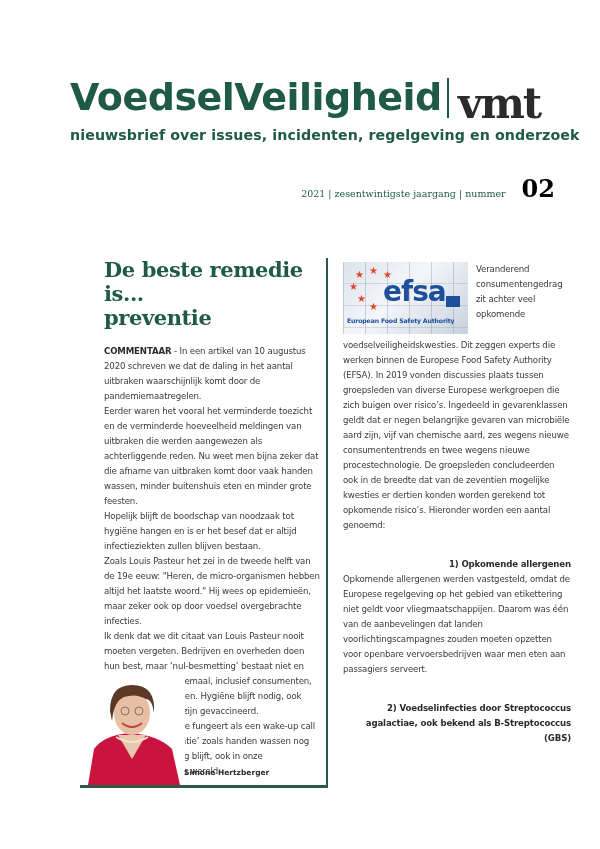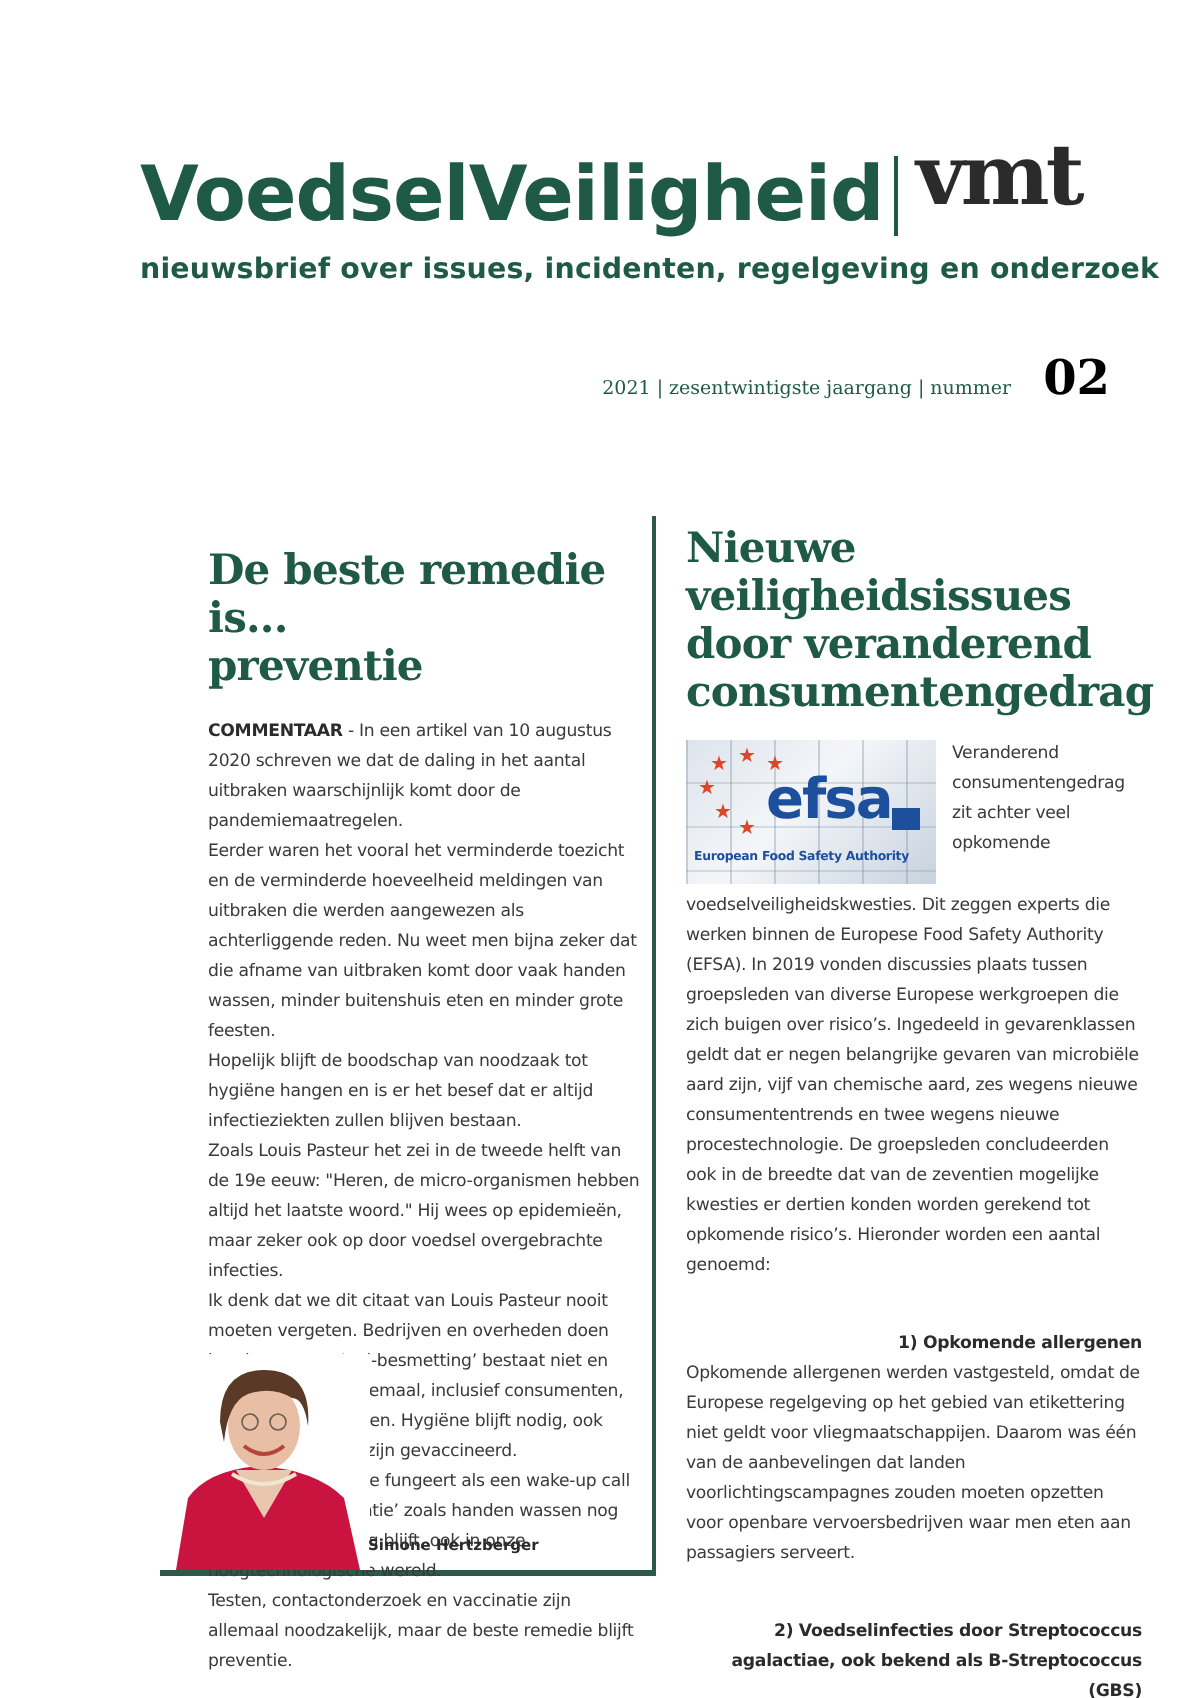--- a/index.html
+++ b/index.html
@@ -1,25 +1,25 @@
 <!DOCTYPE html>
 <html><head>
 <meta charset="utf-8">
 <style>
   html, body { margin:0; padding:0; background:#ffffff; }
   body { width:600px; height:849px; position:relative; overflow:hidden; font-family:"DejaVu Sans", sans-serif; color:#3a3a3a; }
   .masthead-title { position:absolute; left:70px; top:74px; font-family:"DejaVu Sans", sans-serif; font-weight:bold; font-size:38px; letter-spacing:-0.5px; color:#1e5a45; line-height:46px; white-space:nowrap; }
   .masthead-sep { position:absolute; left:447px; top:78px; width:2px; height:40px; background:#1e5a45; }
-  .masthead-brand { position:absolute; left:458px; top:64px; font-family:"DejaVu Serif", serif; font-weight:bold; font-size:42px; letter-spacing:-2px; color:#2b2b2b; line-height:48px; }
+  .masthead-brand { position:absolute; left:458px; top:80px; font-family:"DejaVu Serif", serif; font-weight:bold; font-size:42px; letter-spacing:-2px; color:#2b2b2b; line-height:48px; }
   .masthead-sub { position:absolute; left:70px; top:127px; font-family:"DejaVu Sans", sans-serif; font-weight:bold; font-size:14.2px; color:#1e5a45; white-space:nowrap; letter-spacing:0.1px; }
   .issue-line { position:absolute; right:45px; top:174px; font-family:"DejaVu Serif", serif; font-size:9.5px; color:#1e5a45; white-space:nowrap; display:flex; align-items:baseline; gap:16px; }
   .issue-num { font-family:"DejaVu Serif", serif; font-weight:bold; font-size:24px; color:#000000; }
 
   .col-left { position:absolute; left:80px; top:258px; width:248px; height:530px; border-right:2px solid #2b5a4a; border-bottom:3px solid #2b5a4a; box-sizing:border-box; }
-  .col-left-inner { padding:0 4px 0 24px;margin-top:15px; }
+  .col-left-inner { padding:0 4px 0 24px; }
   .headline { font-family:"DejaVu Serif", serif; font-weight:bold; color:#1e5a45; font-size:21px; line-height:24px; margin:0 0 14px 0; letter-spacing:-0.4px; }
   .body-text { font-family:"DejaVu Sans", sans-serif; font-size:8.6px; line-height:15px; color:#3a3a3a; letter-spacing:-0.15px; }
   .body-text p { margin:0; }
   .kicker { font-weight:bold; color:#2b2b2b; }
 
   .photo { position:absolute; left:0; bottom:0; width:105px; height:108px; }
   .caption { position:absolute; left:104px; bottom:8px; font-family:"DejaVu Sans", sans-serif; font-weight:bold; font-size:7.5px; color:#2b2b2b; }
 
   .col-right { position:absolute; left:343px; top:262px; width:228px; }
   .col-right .headline { font-size:21px; line-height:24px; margin-bottom:12px; }
@@ -50,43 +50,37 @@
       <span>De beste remedie is...</span><br>
       <span>preventie</span>
     </h2>
     <div class="body-text">
       <p><span class="kicker">COMMENTAAR</span><span> - In een artikel van 10 augustus 2020 schreven we dat de daling in het aantal uitbraken waarschijnlijk komt door de pandemiemaatregelen.</span></p>
       <p>Eerder waren het vooral het verminderde toezicht en de verminderde hoeveelheid meldingen van uitbraken die werden aangewezen als achterliggende reden. Nu weet men bijna zeker dat die afname van uitbraken komt door vaak handen wassen, minder buitenshuis eten en minder grote feesten.</p>
       <p>Hopelijk blijft de boodschap van noodzaak tot hygiëne hangen en is er het besef dat er altijd infectieziekten zullen blijven bestaan.</p>
       <p>Zoals Louis Pasteur het zei in de tweede helft van de 19e eeuw: "Heren, de micro-organismen hebben altijd het laatste woord." Hij wees op epidemieën, maar zeker ook op door voedsel overgebrachte infecties.</p>
       <p>Ik denk dat we dit citaat van Louis Pasteur nooit moeten vergeten. Bedrijven en overheden doen hun best, maar ‘nul-besmetting’ bestaat niet en daar moeten we allemaal, inclusief consumenten, rekening mee houden. Hygiëne blijft nodig, ook nadat we allemaal zijn gevaccineerd.</p>
       <p>De COVID-pandemie fungeert als een wake-up call dat de ‘basispreventie’ zoals handen wassen nog altijd werkt en nodig blijft, ook in onze hoogtechnologische wereld.</p>
-      <p>Testen, contactonderzoek en vaccinatie zijn allemaal noodzakelijk, maar de beste remedie blijft preventie.</p>
     </div>
   </div>
   <svg class="photo" viewBox="0 0 105 108">
     <rect x="0" y="0" width="105" height="108" fill="#ffffff"></rect>
     <path d="M8 108 L14 72 Q24 58 50 56 Q78 58 92 72 L100 108 Z" fill="#c8143f"></path>
     <path d="M38 58 L52 82 L66 58 Z" fill="#e9c7ae"></path>
     <ellipse cx="52" cy="36" rx="18" ry="22" fill="#e8bfa4"></ellipse>
     <path d="M30 34 Q30 8 52 8 Q76 8 74 36 Q72 22 66 22 Q56 16 44 20 Q34 24 32 44 Z" fill="#5a3a26"></path>
     <path d="M42 46 Q52 54 62 46" stroke="#b5453a" stroke-width="2" fill="none"></path>
     <circle cx="45" cy="34" r="4" fill="none" stroke="#6b5b50" stroke-width="0.8"></circle>
     <circle cx="59" cy="34" r="4" fill="none" stroke="#6b5b50" stroke-width="0.8"></circle>
     <path d="M36 60 Q52 70 68 60" stroke="#f0e6cf" stroke-width="2" fill="none"></path>
   </svg>
   <div class="caption">Simone Hertzberger</div>
 </div>
 
 <div class="col-right">
-  <h2 class="headline">
-    <span>Nieuwe veiligheidsissues</span><br>
-    <span>door veranderend</span><br>
-    <span>consumentengedrag</span>
-  </h2>
   <div class="body-text">
     <div class="efsa-box">
       <div class="efsa-grid"></div>
       <span class="star" style="left:12px;top:8px">★</span>
       <span class="star" style="left:26px;top:4px">★</span>
       <span class="star" style="left:6px;top:20px">★</span>
       <span class="star" style="left:40px;top:8px">★</span>
       <span class="star" style="left:14px;top:32px">★</span>
       <span class="star" style="left:26px;top:40px">★</span>
       <div class="efsa-word">efsa</div>

